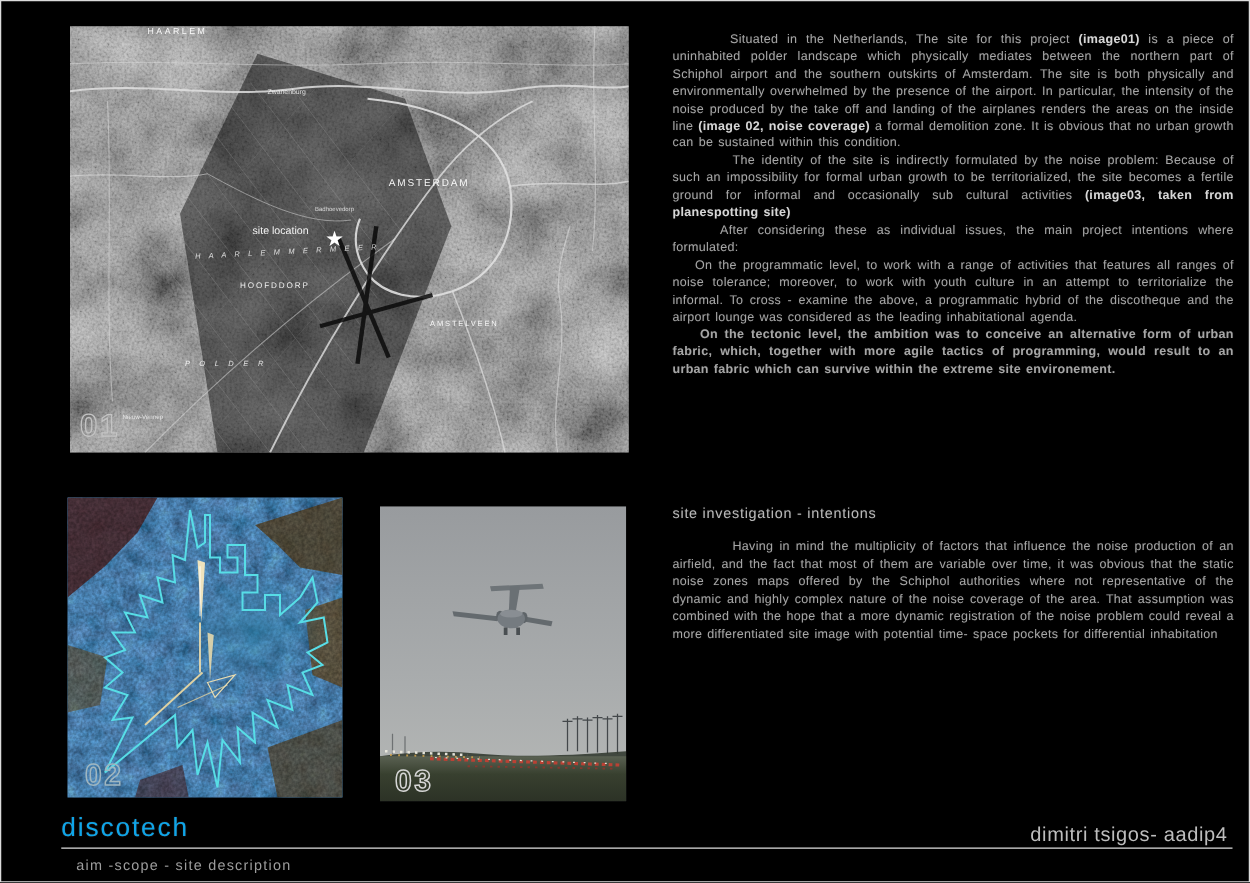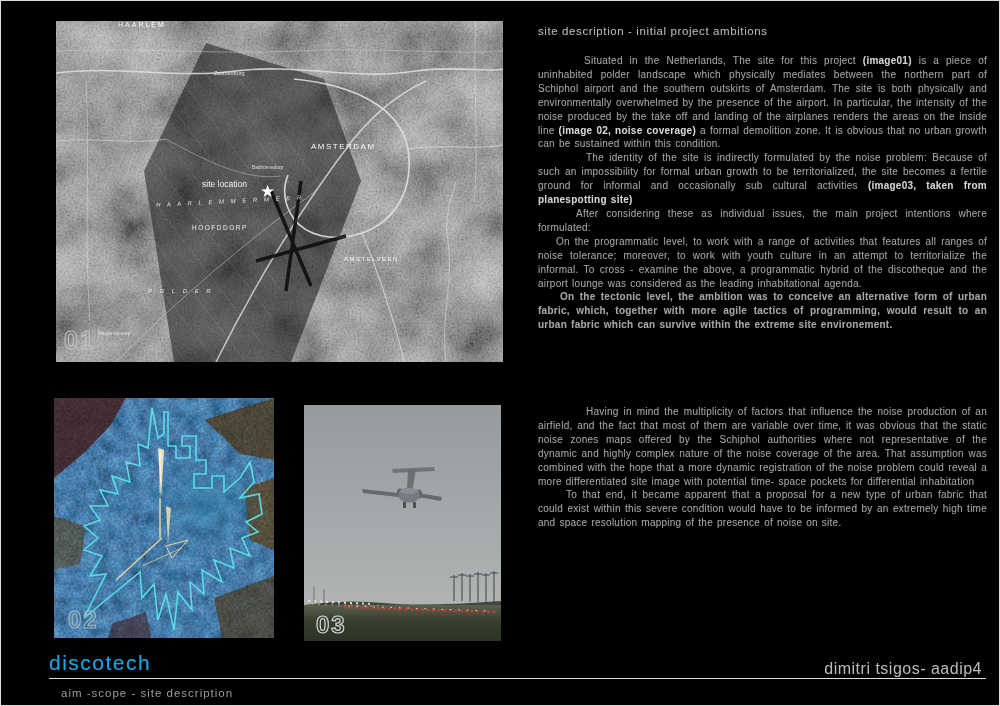--- a/index.html
+++ b/index.html
@@ -238,34 +238,33 @@
         <line x1="40" y1="202" x2="192" y2="207" stroke="#c04034" stroke-width="2.5" stroke-dasharray="3 2.5" opacity="0.95"></line>
         <line x1="44" y1="201" x2="188" y2="206" stroke="#f4efe2" stroke-width="1" stroke-dasharray="1.5 7" opacity="0.9"></line>
         <line x1="70" y1="208" x2="190" y2="210" stroke="#a03028" stroke-width="1.5" stroke-dasharray="2 4" opacity="0.7"></line>
       </g>
 
       <text x="12" y="228" font-size="24" font-weight="bold" letter-spacing="2" fill="none" stroke="#d6d6d6" stroke-width="1.2" font-family="Liberation Sans, sans-serif">03</text>
     </svg>
   </figure>
 
   <section class="sec sec1">
-    <h2 class="sec-heading">site description - initial project ambitions</h2>
     <div>
         <p class="body-para" style="text-indent: 46px;"><span>Situated in the Netherlands, The site for this project </span><span class="bold-run">(image01)</span><span> is a piece of uninhabited polder landscape which physically mediates between the northern part of Schiphol airport and the southern outskirts of Amsterdam. The site is both physically and environmentally overwhelmed by the presence of the airport. In particular, the intensity of the noise produced by the take off and landing of the airplanes renders the areas on the inside line </span><span class="bold-run">(image 02, noise coverage)</span><span>  a formal demolition zone. It is obvious that no urban growth can be sustained within this condition.</span></p>
         <p class="body-para" style="text-indent: 48px;"><span>The identity of the site is indirectly formulated by the noise problem: Because of such an impossibility for formal urban growth to be territorialized, the site becomes a fertile ground for informal and occasionally sub cultural activities </span><span class="bold-run">(image03, taken from planespotting site)</span></p>
         <p class="body-para" style="text-indent: 38px;"><span>After considering these as individual issues, the main project intentions where  formulated:</span></p>
         <p class="body-para" style="text-indent: 18px;"><span>On the programmatic level, to work with a range of activities that features all ranges of noise tolerance; moreover,   to work with youth culture in an attempt to territorialize the informal. To cross - examine the above, a programmatic hybrid of the discotheque and the airport lounge was considered as the leading inhabitational agenda.</span></p>
         <p class="body-para" style="text-indent: 22px; font-weight: bold;"><span>On the tectonic level, the ambition was to conceive an alternative form of urban fabric, which, together with more agile tactics of programming, would result to an urban fabric which can survive within the extreme site environement.</span></p>
       </div>
   </section>
 
   <section class="sec sec2">
+    <h2 class="sec-heading">site investigation  - intentions</h2>
     <div>
         <p class="body-para" style="text-indent: 48px;"><span>Having in mind the multiplicity of factors that influence the noise production of an airfield, and the fact that most of them are variable over time, it was obvious that the static noise zones maps offered by the Schiphol authorities where not representative of the dynamic and highly complex nature of the noise coverage of the area. That assumption was combined with the hope that a more dynamic registration of the noise problem could reveal a more differentiated site image with potential time- space pockets for differential inhabitation</span></p>
-        <p class="body-para" style="text-indent: 28px;"><span>To that end, it became apparent that a proposal for a new type of urban fabric that could exist within this severe condition would have to be informed by an extremely high time and space resolution mapping of the presence of noise on site.</span></p>
       </div>
   </section>
 
   <div class="footer-title">discotech</div>
   <div class="footer-author">dimitri tsigos- aadip4</div>
   <div class="footer-line"></div>
   <div class="footer-sub">aim -scope - site description</div>
 
 </div>
 

